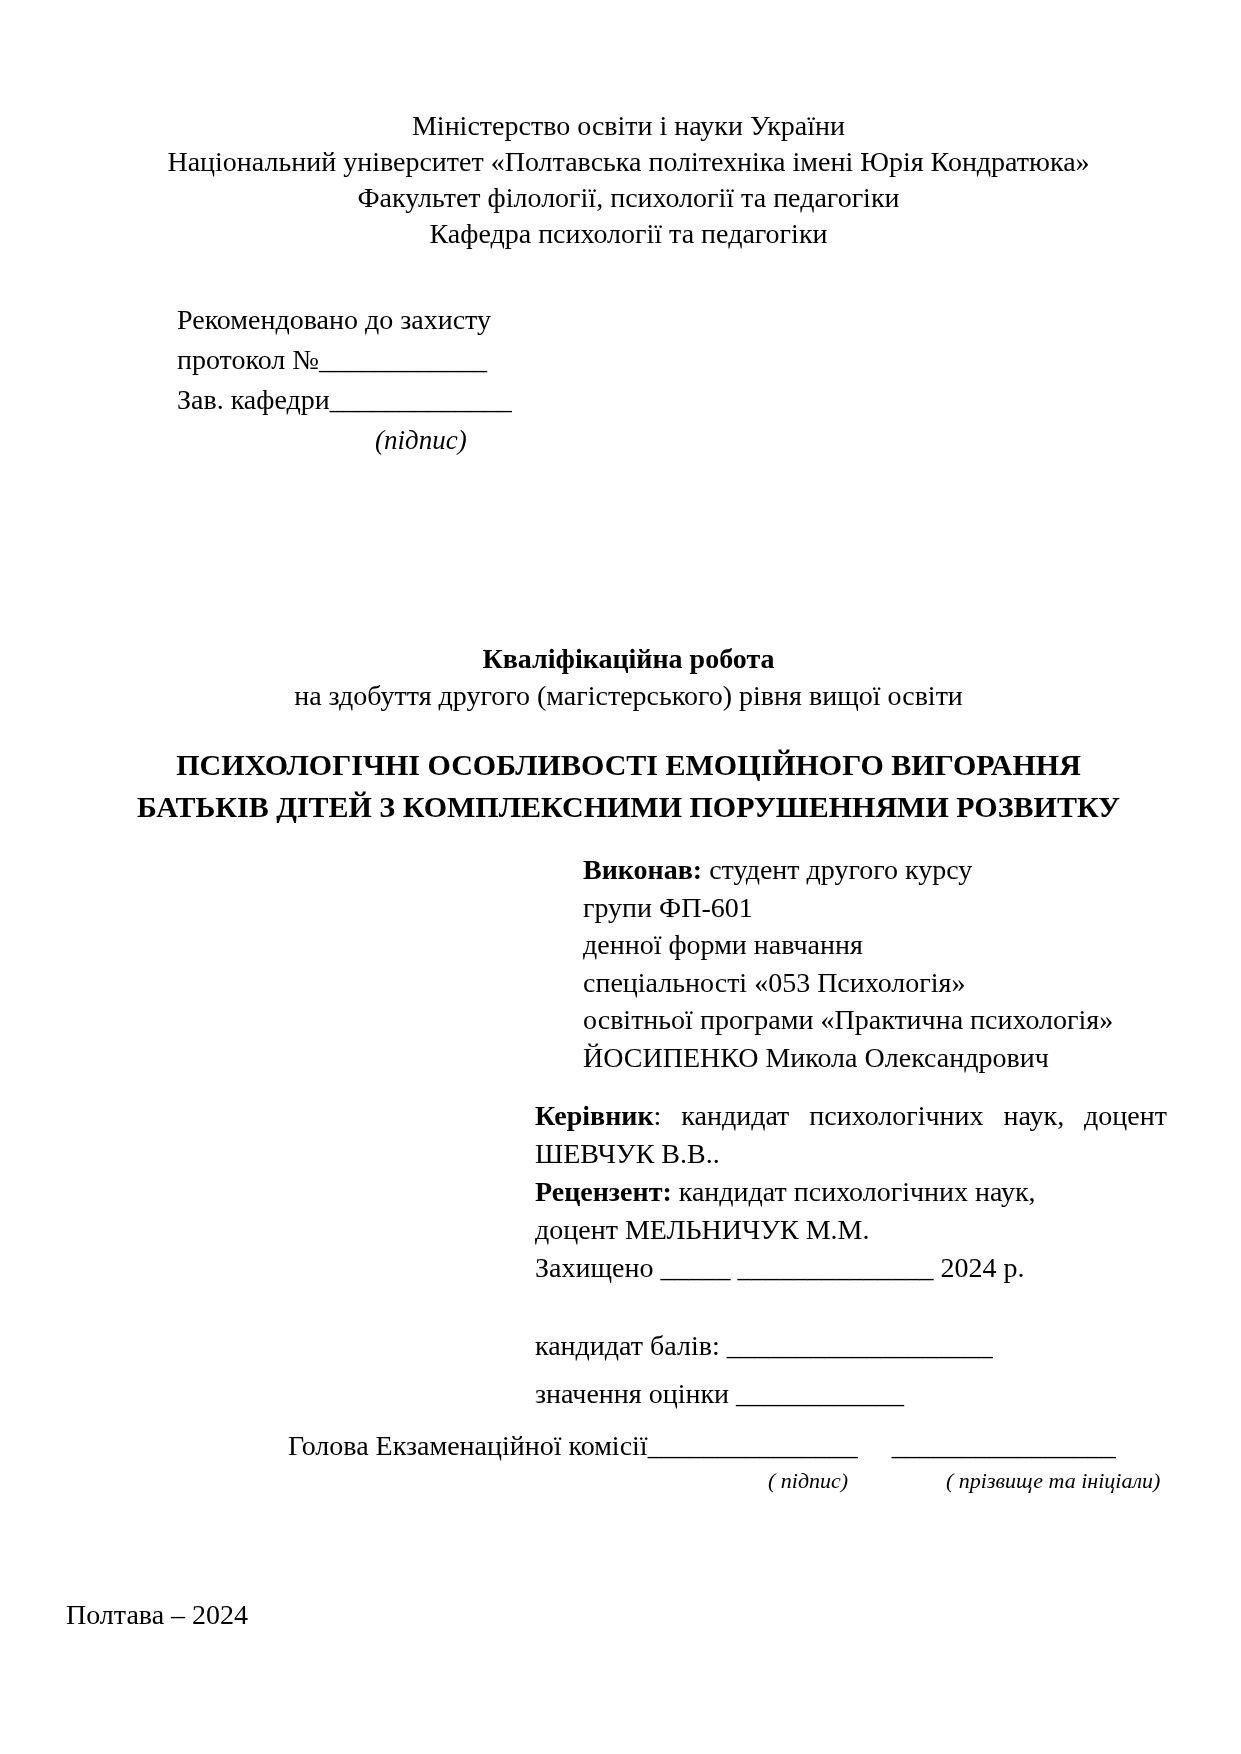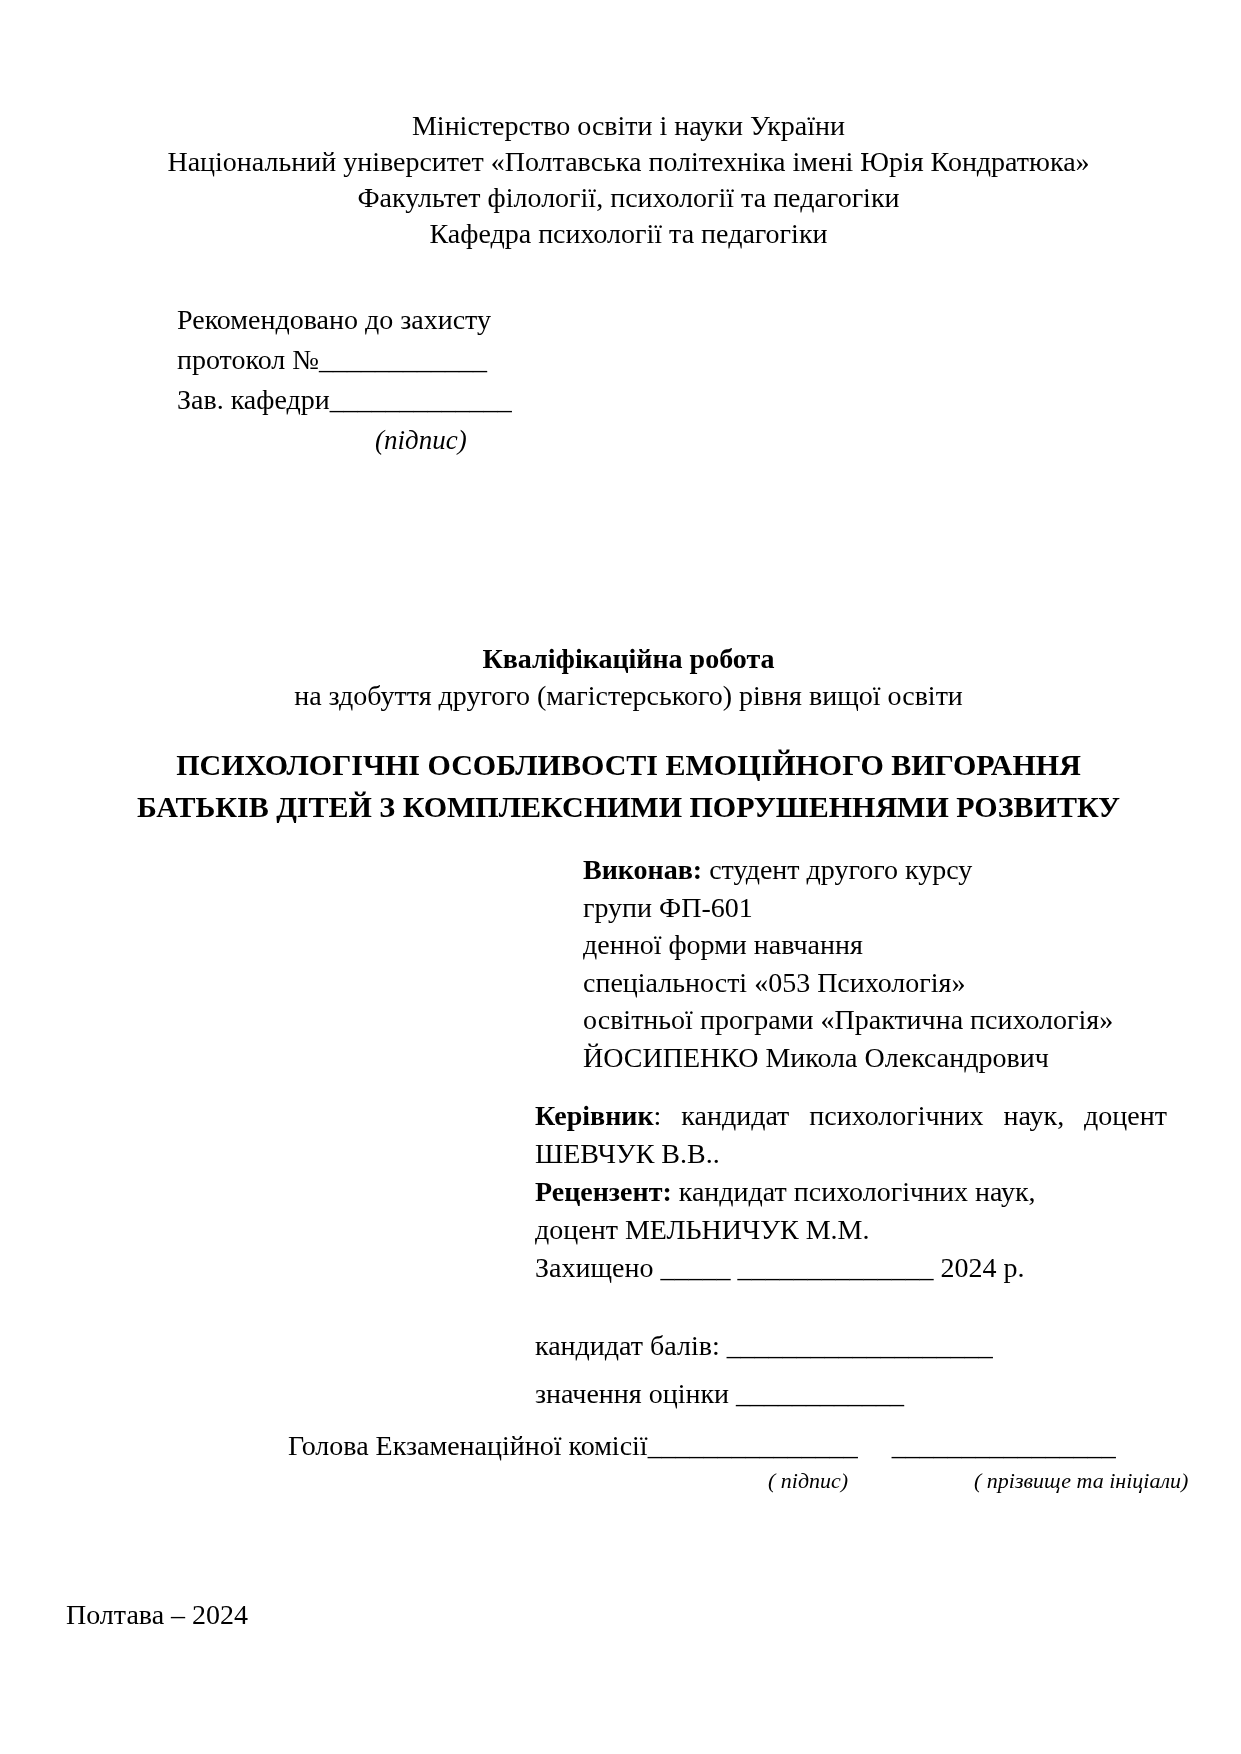--- a/index.html
+++ b/index.html
@@ -49,21 +49,21 @@
   }
   .committee {
     position:absolute; top:1430px; left:288px; white-space:pre;
   }
   .committee .gap { display:inline-block; width:34px; }
   .committee-captions {
     position:absolute; top:1468px; left:288px; width:900px; height:26px;
     font-size:22px; font-style:italic;
   }
   .committee-captions .cap1 { position:absolute; left:480px; top:0; white-space:pre; }
-  .committee-captions .cap2 { position:absolute; left:686px; top:0; white-space:pre;text-align:center; }
+  .committee-captions .cap2 { position:absolute; left:658px; top:0; white-space:pre;text-align:center; }
   .footer {
     position:absolute; top:1599px; left:66px; right:20px;
   }
 </style>
 </head>
 <body>
 
 <div class="page">
 
   <div class="header">

